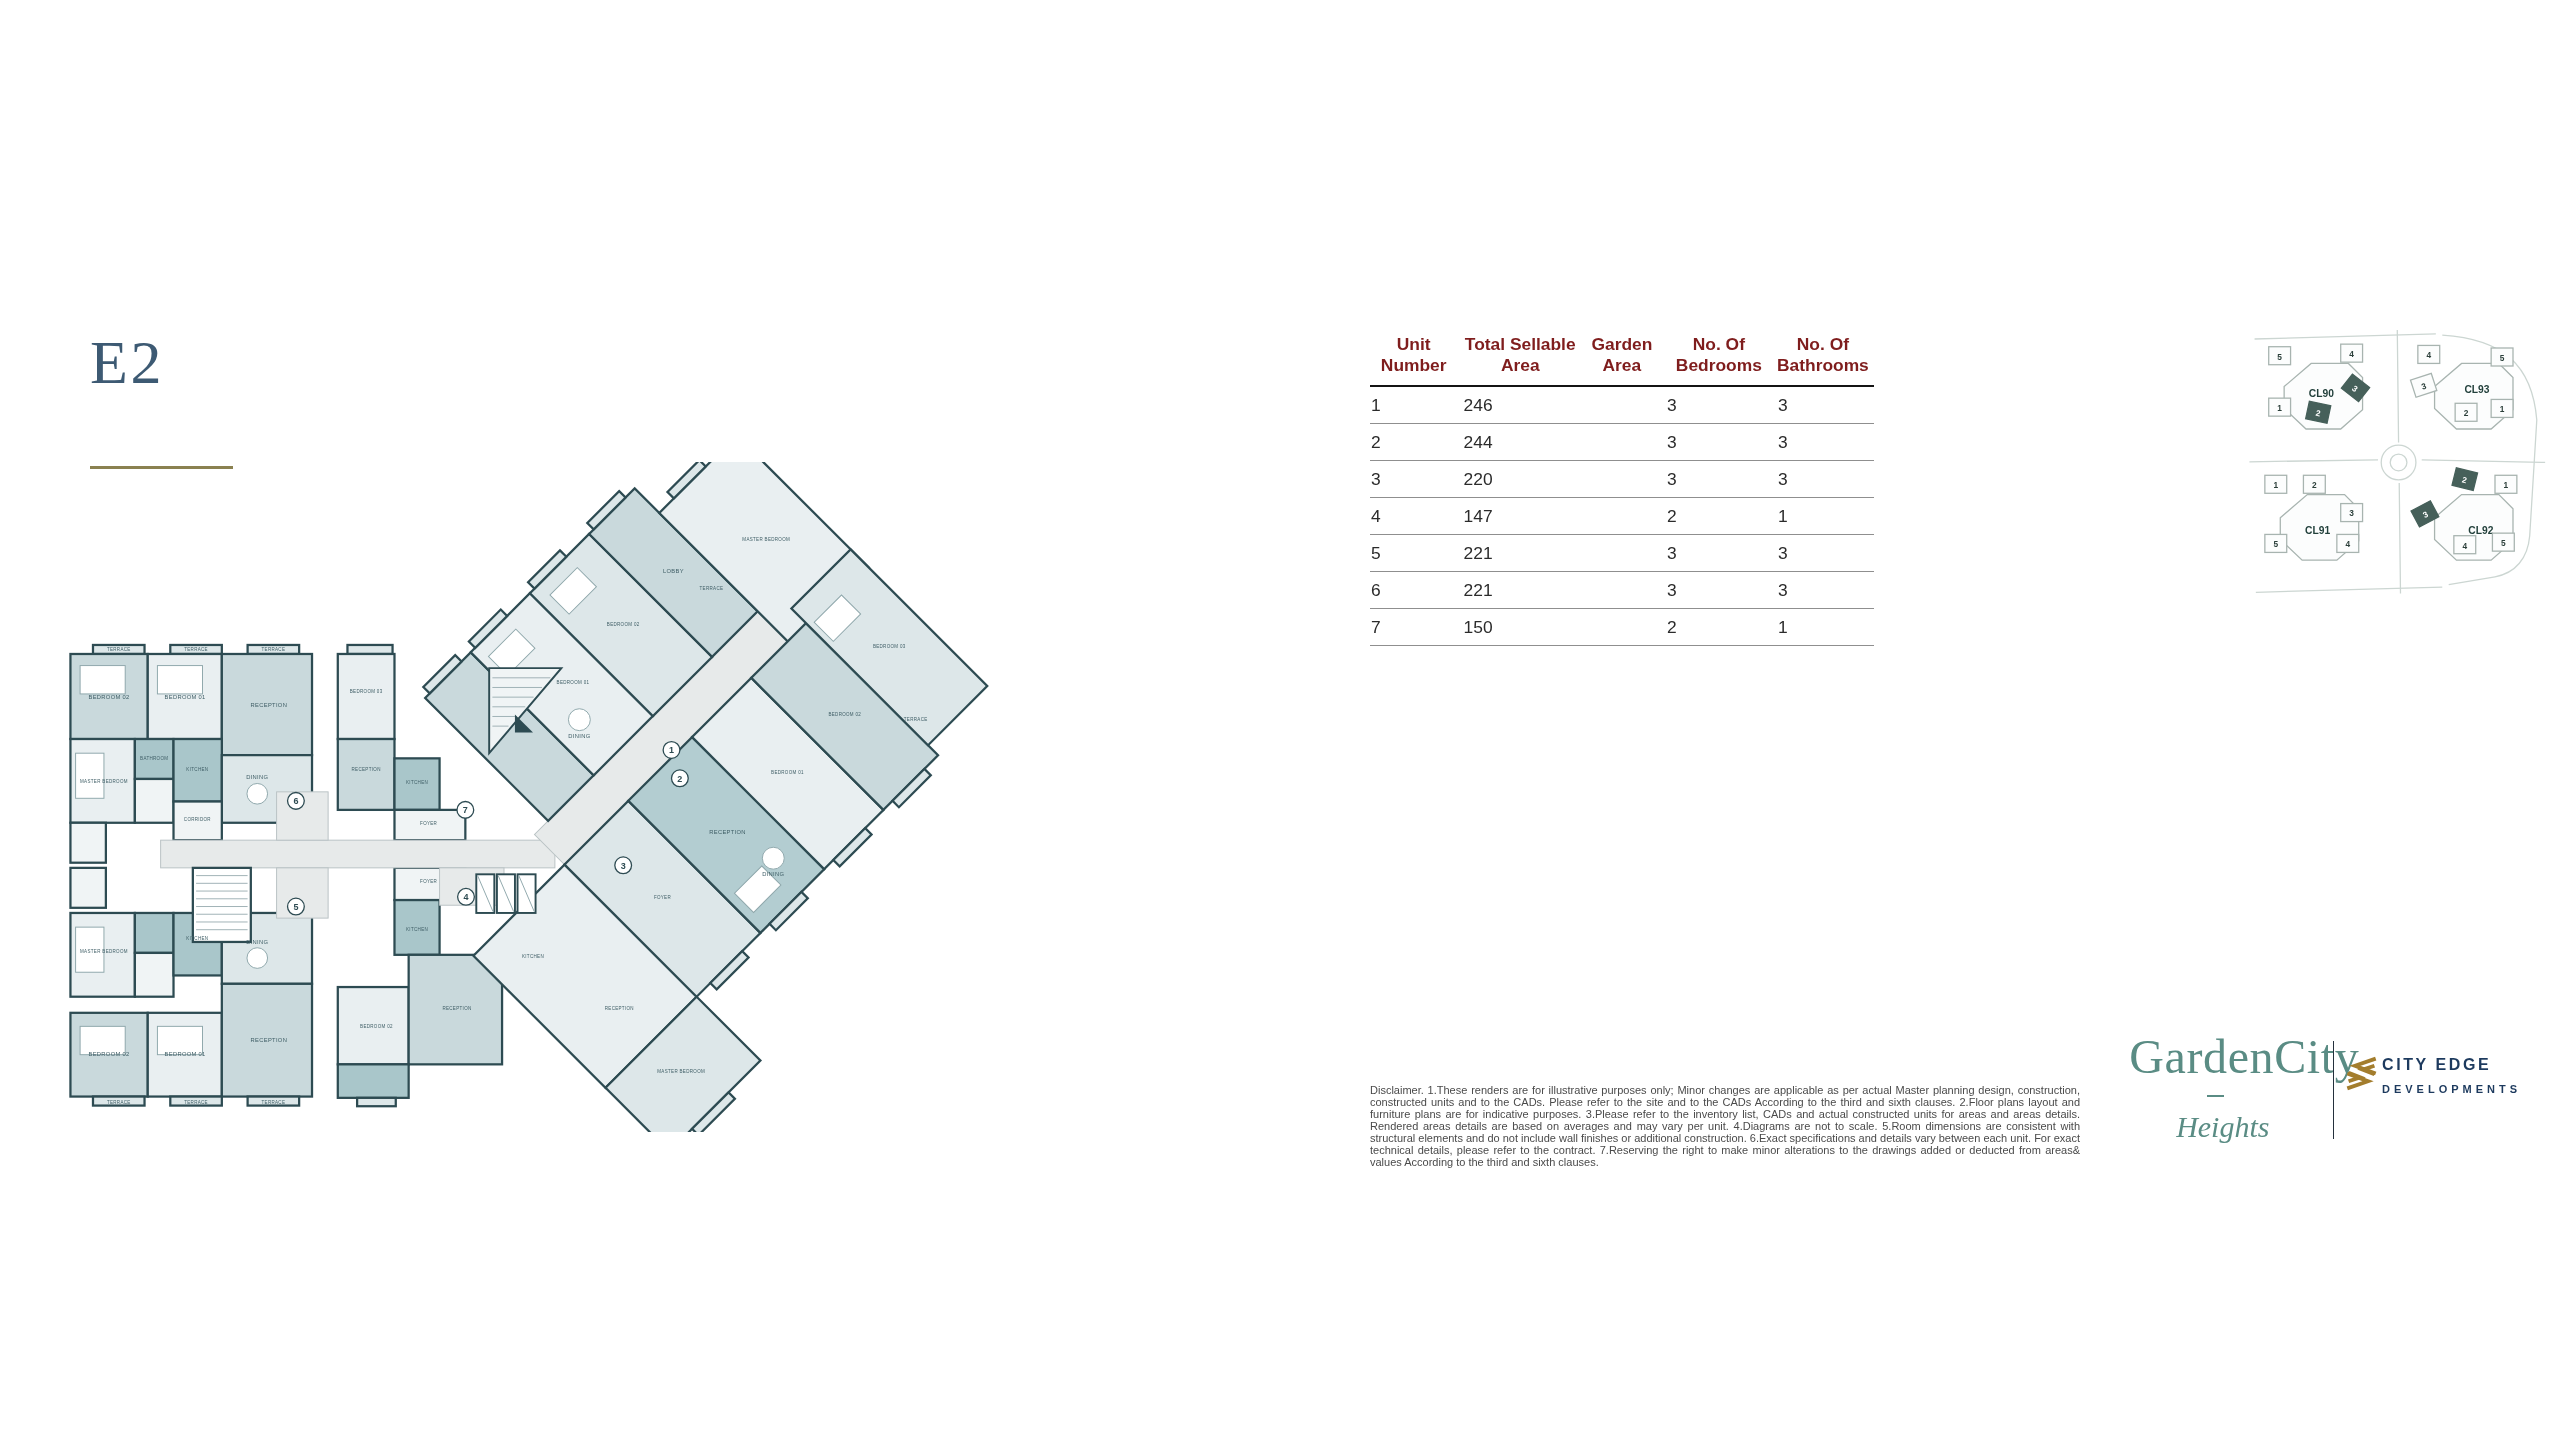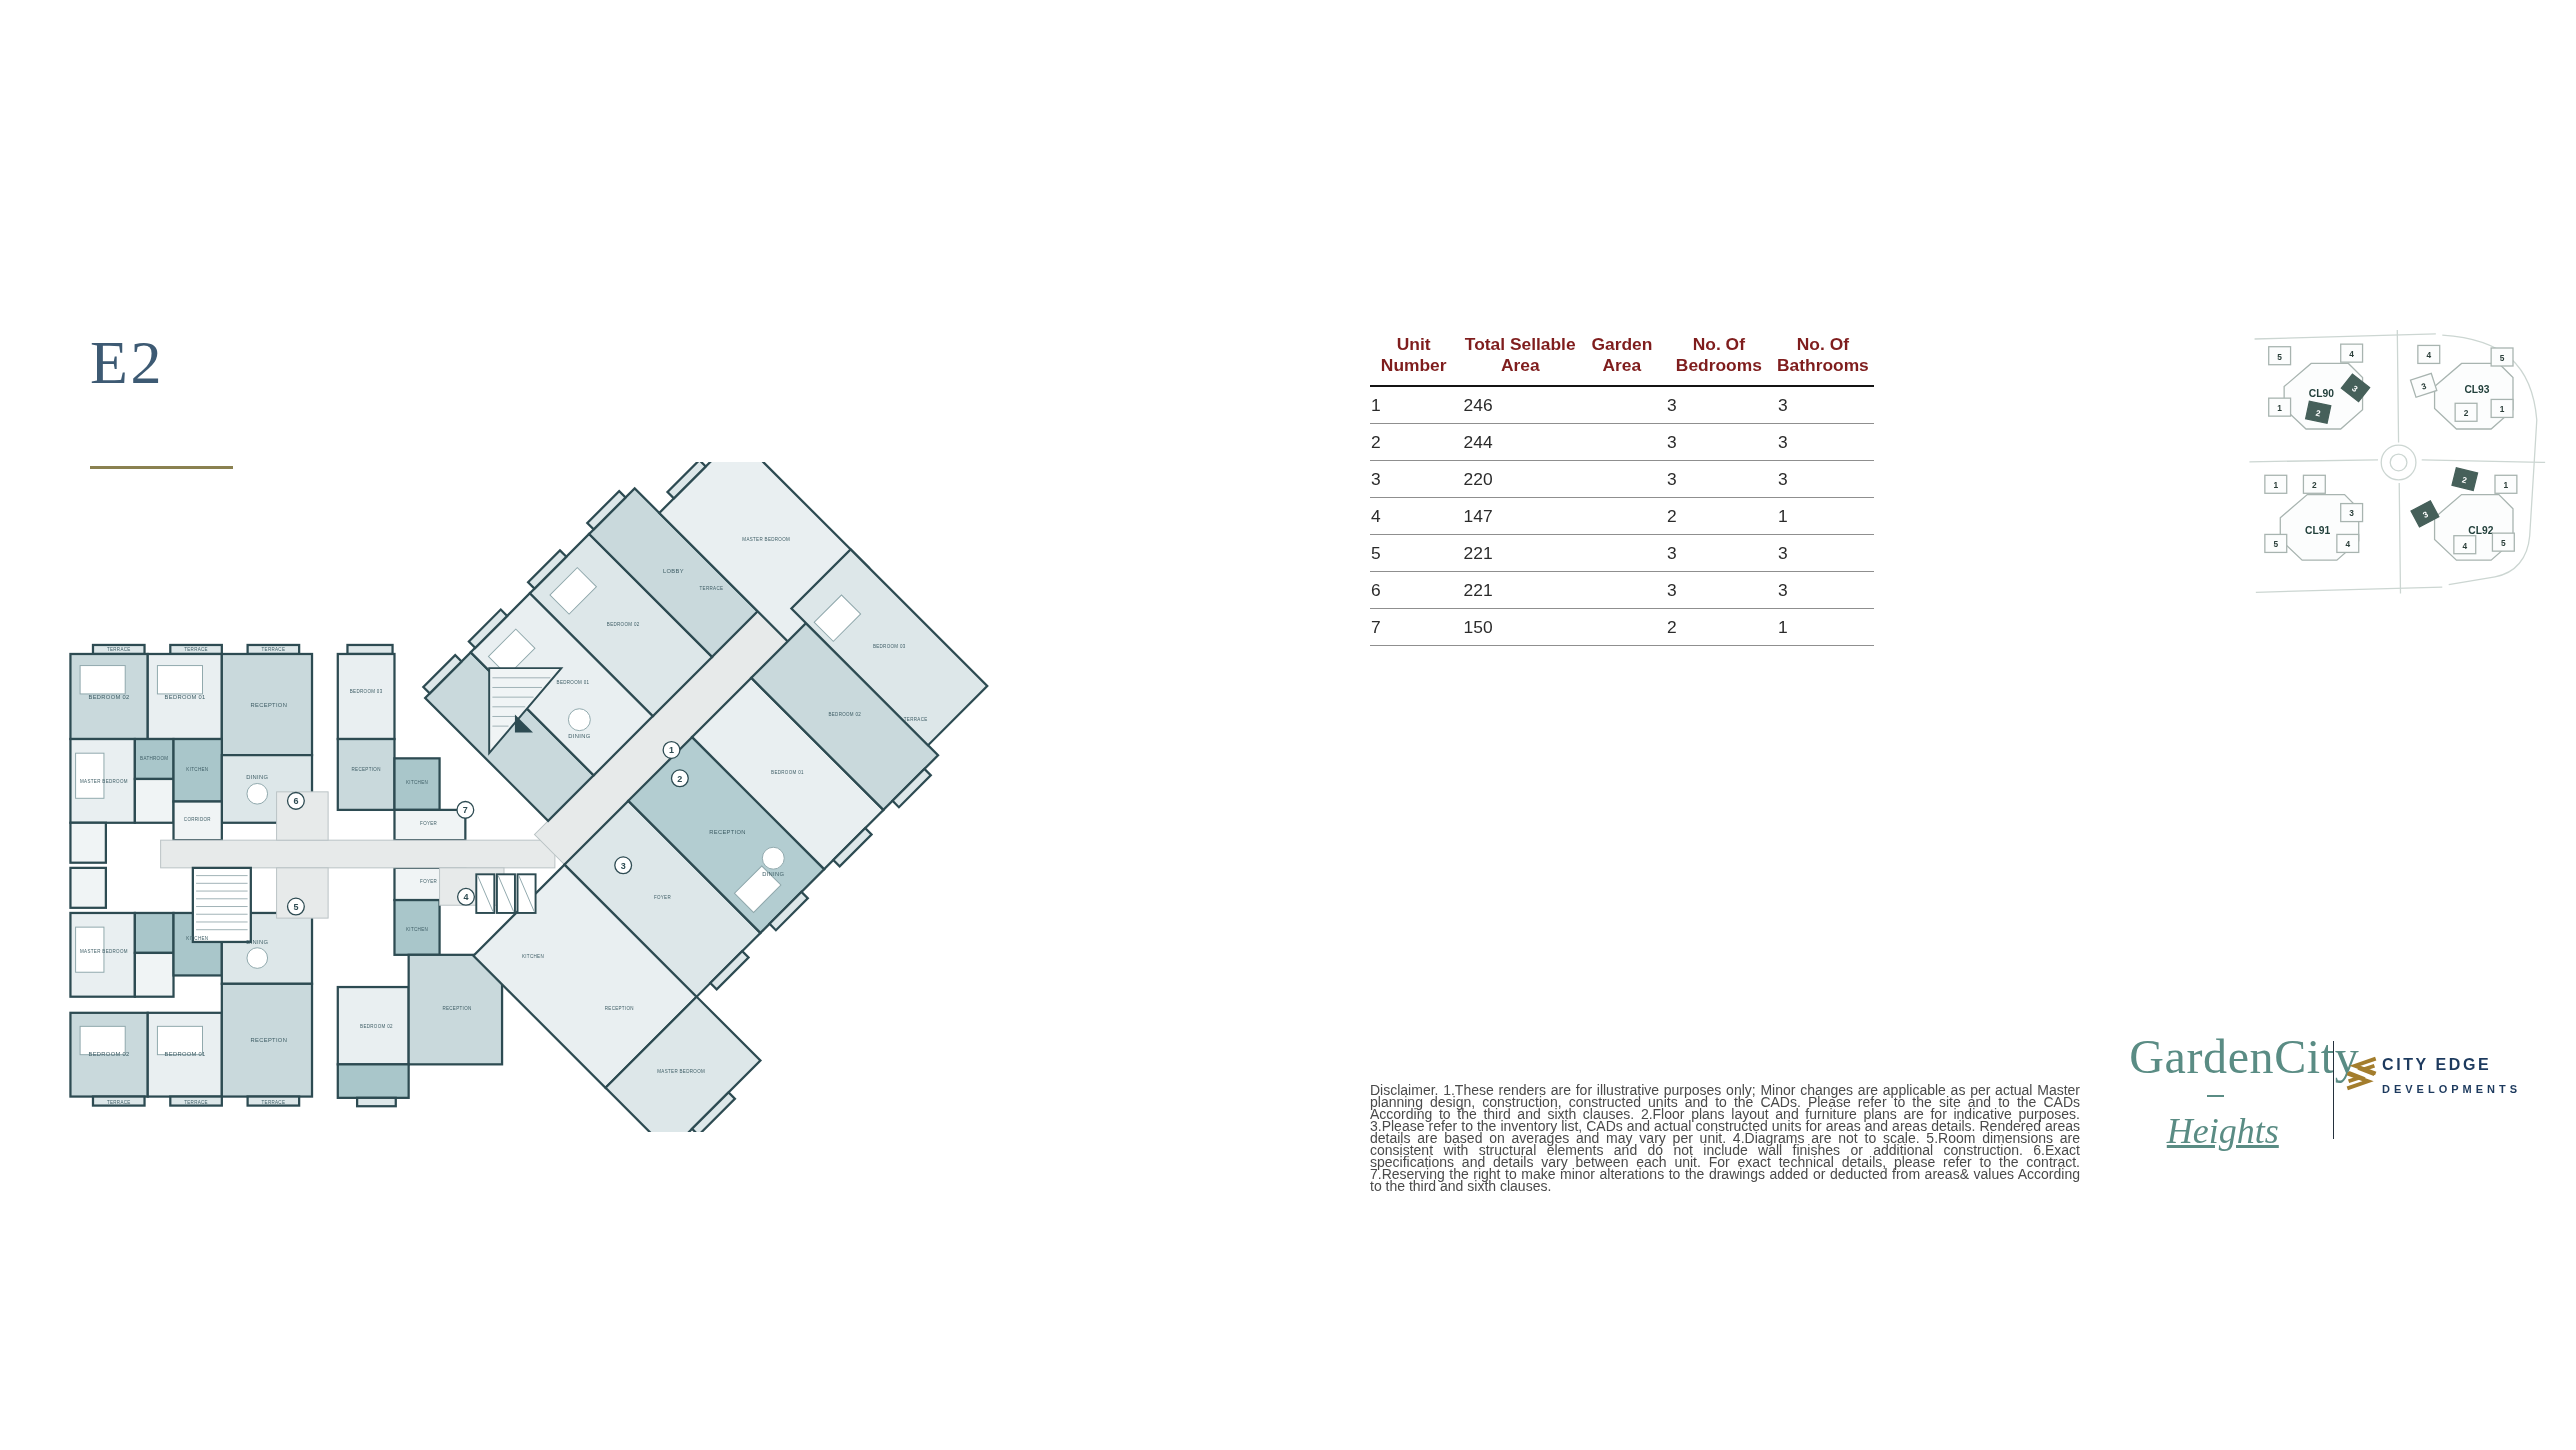--- a/index.html
+++ b/index.html
@@ -17,30 +17,30 @@
   
   .unit-table{position:absolute;left:1370px;top:334px;width:504px;border-collapse:collapse;
               font-size:17.4px;color:#222;}
   .unit-table th{font-weight:bold;text-align:center;vertical-align:top;padding:0 0 9px 0;
                  white-space:pre-line;font-size:17.4px;line-height:21px;color:#7f1d1d;
                  border-bottom:2.6px solid #141414;}
   .unit-table td{height:34px;border-bottom:1.3px solid #8f8f8f;font-weight:400;color:#2b2b2b;}
   .unit-table td,.unit-table th{padding-right:5.2px;}
 
   
-  .disclaimer{position:absolute;left:1370px;top:1084px;width:710px;font-size:14px;
+  .disclaimer{position:absolute;left:1370px;top:1084px;width:710px;font-size:11px;
               line-height:12px;color:#4a4a4a;text-align:justify;}
 
   
   .brand{position:absolute;left:2119px;top:1028px;width:425px;height:129px;}
   .gc-name{position:absolute;left:10.3px;top:1.3px;width:187px;text-align:center;
            font-family:"Liberation Serif", serif;font-size:48px;color:#5a8c84;letter-spacing:0.6px;}
   .gc-dash{position:absolute;left:88px;top:67px;width:16.7px;height:1.9px;background:#5a8c84;}
   .gc-sub{position:absolute;left:10.3px;top:82px;width:187px;text-align:center;
-          font-family:"Liberation Serif", serif;font-style:italic;font-size:36px;color:#5a8c84;text-decoration:underline;}
+          font-family:"Liberation Serif", serif;font-style:italic;font-size:30px;color:#5a8c84;}
   .brand-divider{position:absolute;left:214px;top:13px;width:1.3px;height:98px;background:#24303c;}
   .ce-logo{position:absolute;left:227px;top:28px;}
   .ce-text1{position:absolute;left:263px;top:28px;font-size:16px;font-weight:bold;color:#1d3a5e;
             letter-spacing:2.6px;}
   .ce-text2{position:absolute;left:263px;top:55px;font-size:11px;font-weight:bold;color:#1d3a5e;
             letter-spacing:4px;}
 
   
   .plan-svg{position:absolute;left:64px;top:462px;}
   .site-svg{position:absolute;left:2249px;top:330px;}

